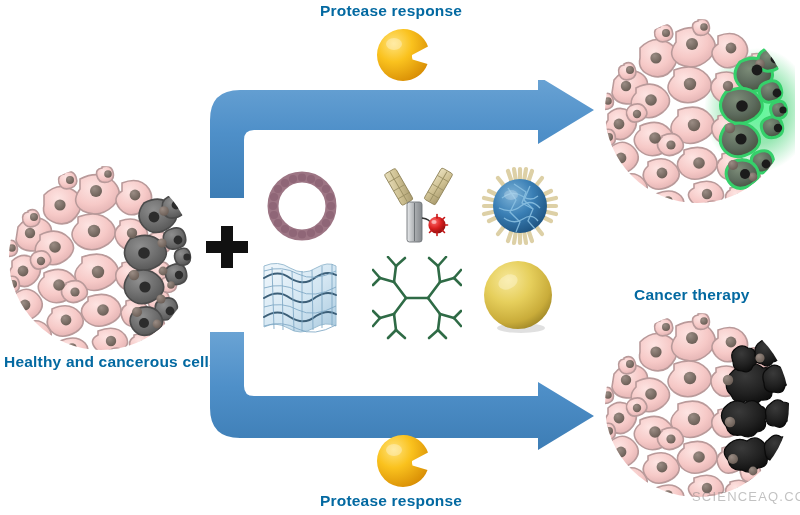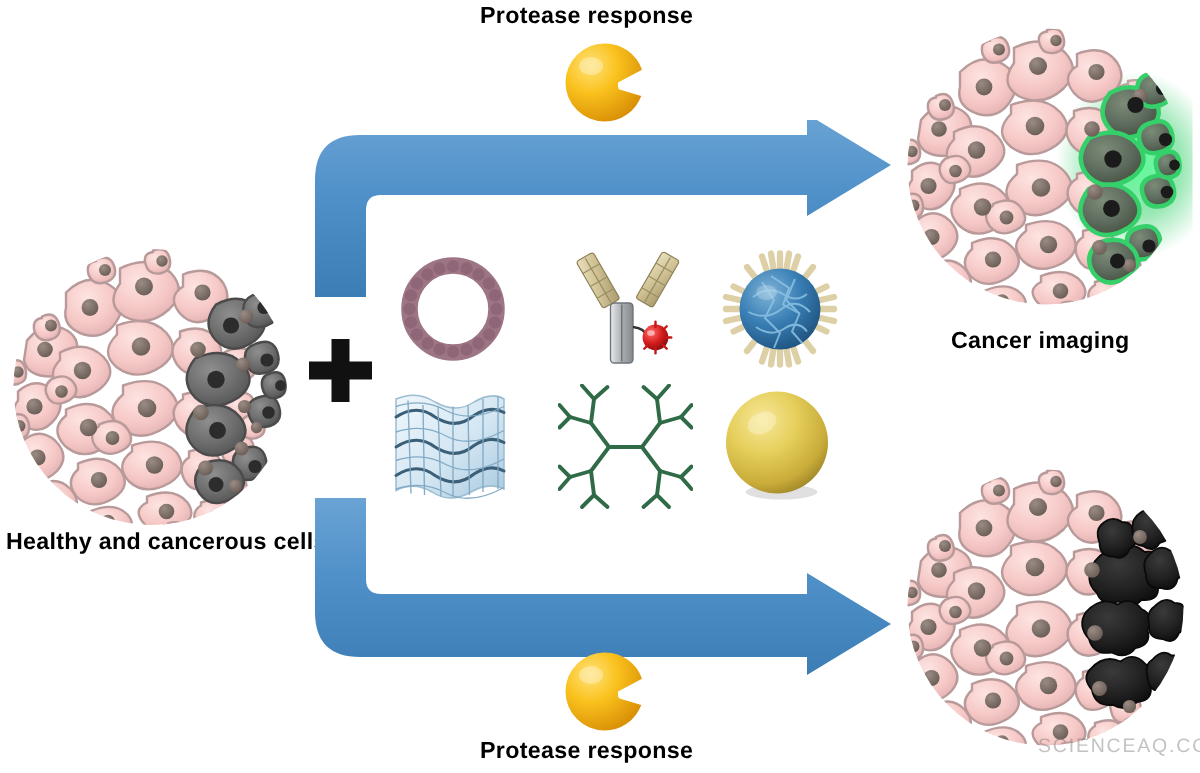--- a/index.html
+++ b/index.html
@@ -8,21 +8,21 @@
     background: #ffffff;
     font-family: "Liberation Sans", sans-serif;
     overflow: hidden;
   }
   #stage { position: relative; width: 800px; height: 515px; background: #fff; }
 
   .lbl {
     position: absolute;
     font-family: "Liberation Sans", sans-serif;
     font-weight: bold;
-    color: #000000;
+    color: #0369a1;
     white-space: nowrap;
     letter-spacing: .2px;
   }
 
   .cluster { position: absolute; }
   .cluster svg { display: block; }
 
   .plus { position: absolute; }
   .arrow { position: absolute; }
   .nano { position: absolute; }
@@ -596,22 +596,22 @@
             <circle cx="175" cy="41" r="4.4"></circle>
           <circle cx="177" cy="75" r="4.4"></circle>
             <circle cx="178" cy="110" r="4.2"></circle>
           <circle cx="166" cy="146" r="4.4"></circle>
             <circle cx="145" cy="156" r="5"></circle>
           <circle cx="183" cy="92" r="3.6"></circle>
         </g>
       </g>
     </svg>
   </div>
-  <div class="lbl" style="left:634px; top:219px; font-size:15.5px;">Cancer imaging</div>
-
+
+  <div class="lbl" style="left:634px; top:286px; font-size:15.5px;">Cancer therapy</div>
   <div class="cluster" style="left:600px; top:312px; width:195px; height:190px;">
     <svg width="195" height="190" viewBox="0 0 195 190">
       <defs>
         <radialGradient id="hcg3" cx="38%" cy="32%" r="72%">
           <stop offset="0%" stop-color="#fde4e2"></stop>
           <stop offset="62%" stop-color="#f6c9c7"></stop>
           <stop offset="100%" stop-color="#e3b3b3"></stop>
         </radialGradient>
         <radialGradient id="deadg" cx="38%" cy="30%" r="74%">
           <stop offset="0%" stop-color="#3a3a3a"></stop>

